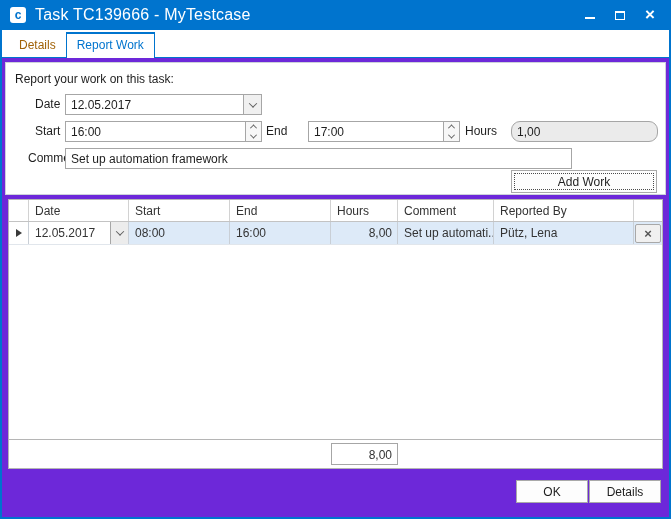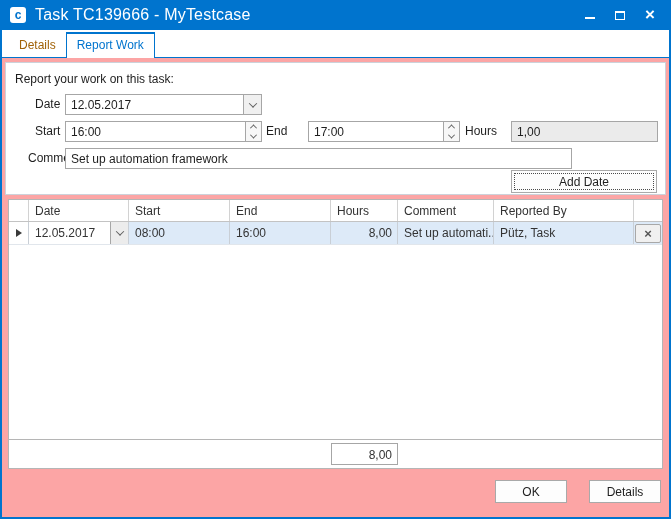--- a/index.html
+++ b/index.html
@@ -39,21 +39,21 @@
     padding:0 0 0 7px; border-bottom:1px solid var(--accent); background:#fff;
   }
   .tab { padding:4px 10px 5px; color:#a16207; position:relative; cursor:default; }
   .tab.active {
     border:1px solid var(--accent); border-top-width:2px; border-bottom:none;
     background:#fff; color:var(--accent); font-weight:normal;
     margin-bottom:-1px; padding-bottom:6px;
   }
 
   
-  .content { position:relative; flex:1; background:#fca5a5; }
+  .content { position:relative; flex:1; background:#6d28d9; }
 
   .panel {
     position:absolute; left:3px; top:4px; width:661px; height:133px;
     border:1px solid #ccd2da; background:#fff;
   }
   .panel-heading { position:absolute; left:9px; top:9px; color:#1e1e1e; }
   .fld-label { position:absolute; color:#1e1e1e; }
   .fld {
     position:absolute; height:21px; border:1px solid #a6a6a6; background:#fff;
     display:flex; align-items:stretch;
@@ -123,21 +123,21 @@
   }
   .g-filler { flex:1; background:#fff; }
   .g-summary { height:29px; flex:0 0 auto; border-top:1px solid #b5b5b5; position:relative; background:#fff; }
   .sum-box {
     position:absolute; left:322px; top:3px; width:67px; height:22px;
     border:1px solid #a6a6a6; background:#fff; color:#333;
     text-align:right; padding:4px 5px 0 0;
   }
 
   
-  .footer-buttons { position:absolute; top:422px; right:8px; display:flex; gap:22px; }
+  .footer-buttons { position:absolute; top:422px; right:8px; display:flex; gap:1px; }
   .footer-buttons .btn { width:72px; height:23px; }
 </style>
 </head>
 <body>
 
 <div class="window">
 
   <div class="titlebar">
     <div class="app-icon">c</div>
     <div class="win-title">Task TC139666 - MyTestcase</div>
@@ -192,30 +192,30 @@
           <div class="spin-btn">
               <span class="chev up"></span>
             </div>
           <div class="spin-btn">
               <span class="chev down"></span>
             </div>
         </div>
       </div>
 
       <div class="fld-label" style="left:459px; top:61px;">Hours</div>
-      <div class="fld readonly" style="left:505px; top:58px; width:147px;">
+      <div class="fld readonly" style="left:505px; top:58px; width:147px;border-radius:9px;">
         <input readonly="" value="1,00" style="">
       </div>
 
       <div class="fld-label" style="left:22px; top:88px;">Comment</div>
       <div class="fld" style="left:59px; top:85px; width:507px;">
         <input value="Set up automation framework" style="">
       </div>
 
-      <button class="btn add-work">Add Date</button>
+      <button class="btn add-work">Add Work</button>
     </div>
 
     <div class="grid">
       <div class="g-header">
         <div class="gh-cell c-ind"></div>
         <div class="gh-cell c-date">Date</div>
         <div class="gh-cell c-start">Start</div>
         <div class="gh-cell c-end">End</div>
         <div class="gh-cell c-hours">Hours</div>
         <div class="gh-cell c-comment">Comment</div>
@@ -230,21 +230,21 @@
         <div class="g-cell c-date cell-combo">
           <input value="12.05.2017" style="">
           <div class="combo-btn">
             <span class="chev big"></span>
           </div>
         </div>
         <div class="g-cell c-start">08:00</div>
         <div class="g-cell c-end">16:00</div>
         <div class="g-cell c-hours num">8,00</div>
         <div class="g-cell c-comment">Set up automati...</div>
-        <div class="g-cell c-reported">Pütz, Task</div>
+        <div class="g-cell c-reported">Pütz, Lena</div>
         <div class="g-cell c-del c-delcell">
           <div class="del-btn">×</div>
         </div>
       </div>
 
       <div class="g-filler"></div>
 
       <div class="g-summary">
         <div class="sum-box">8,00</div>
       </div>

